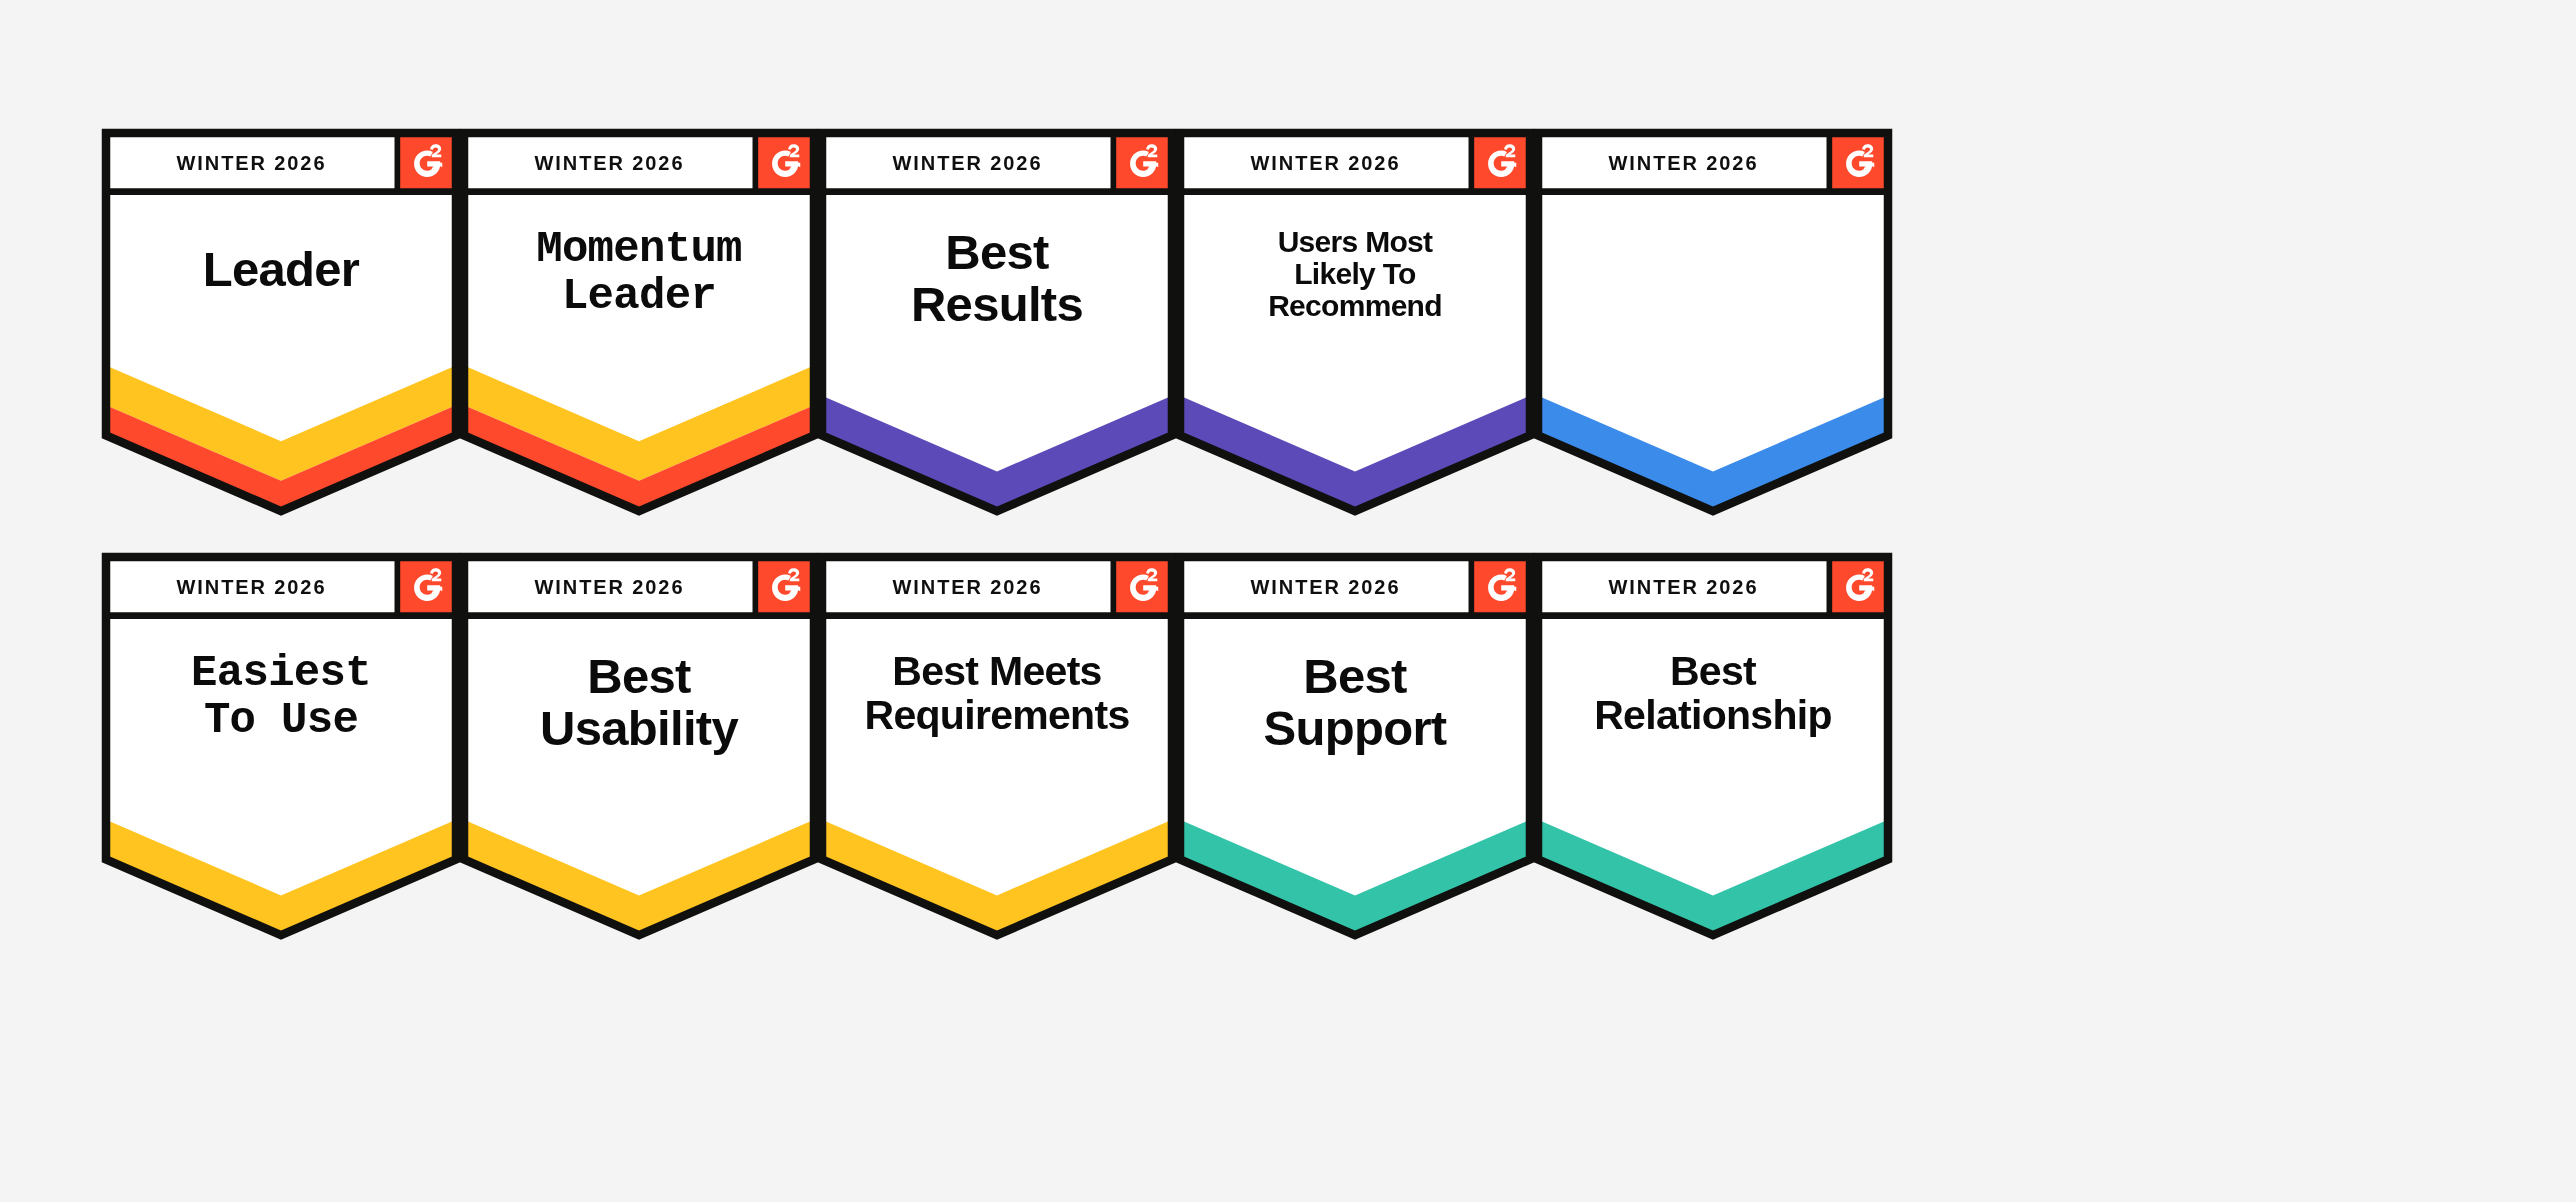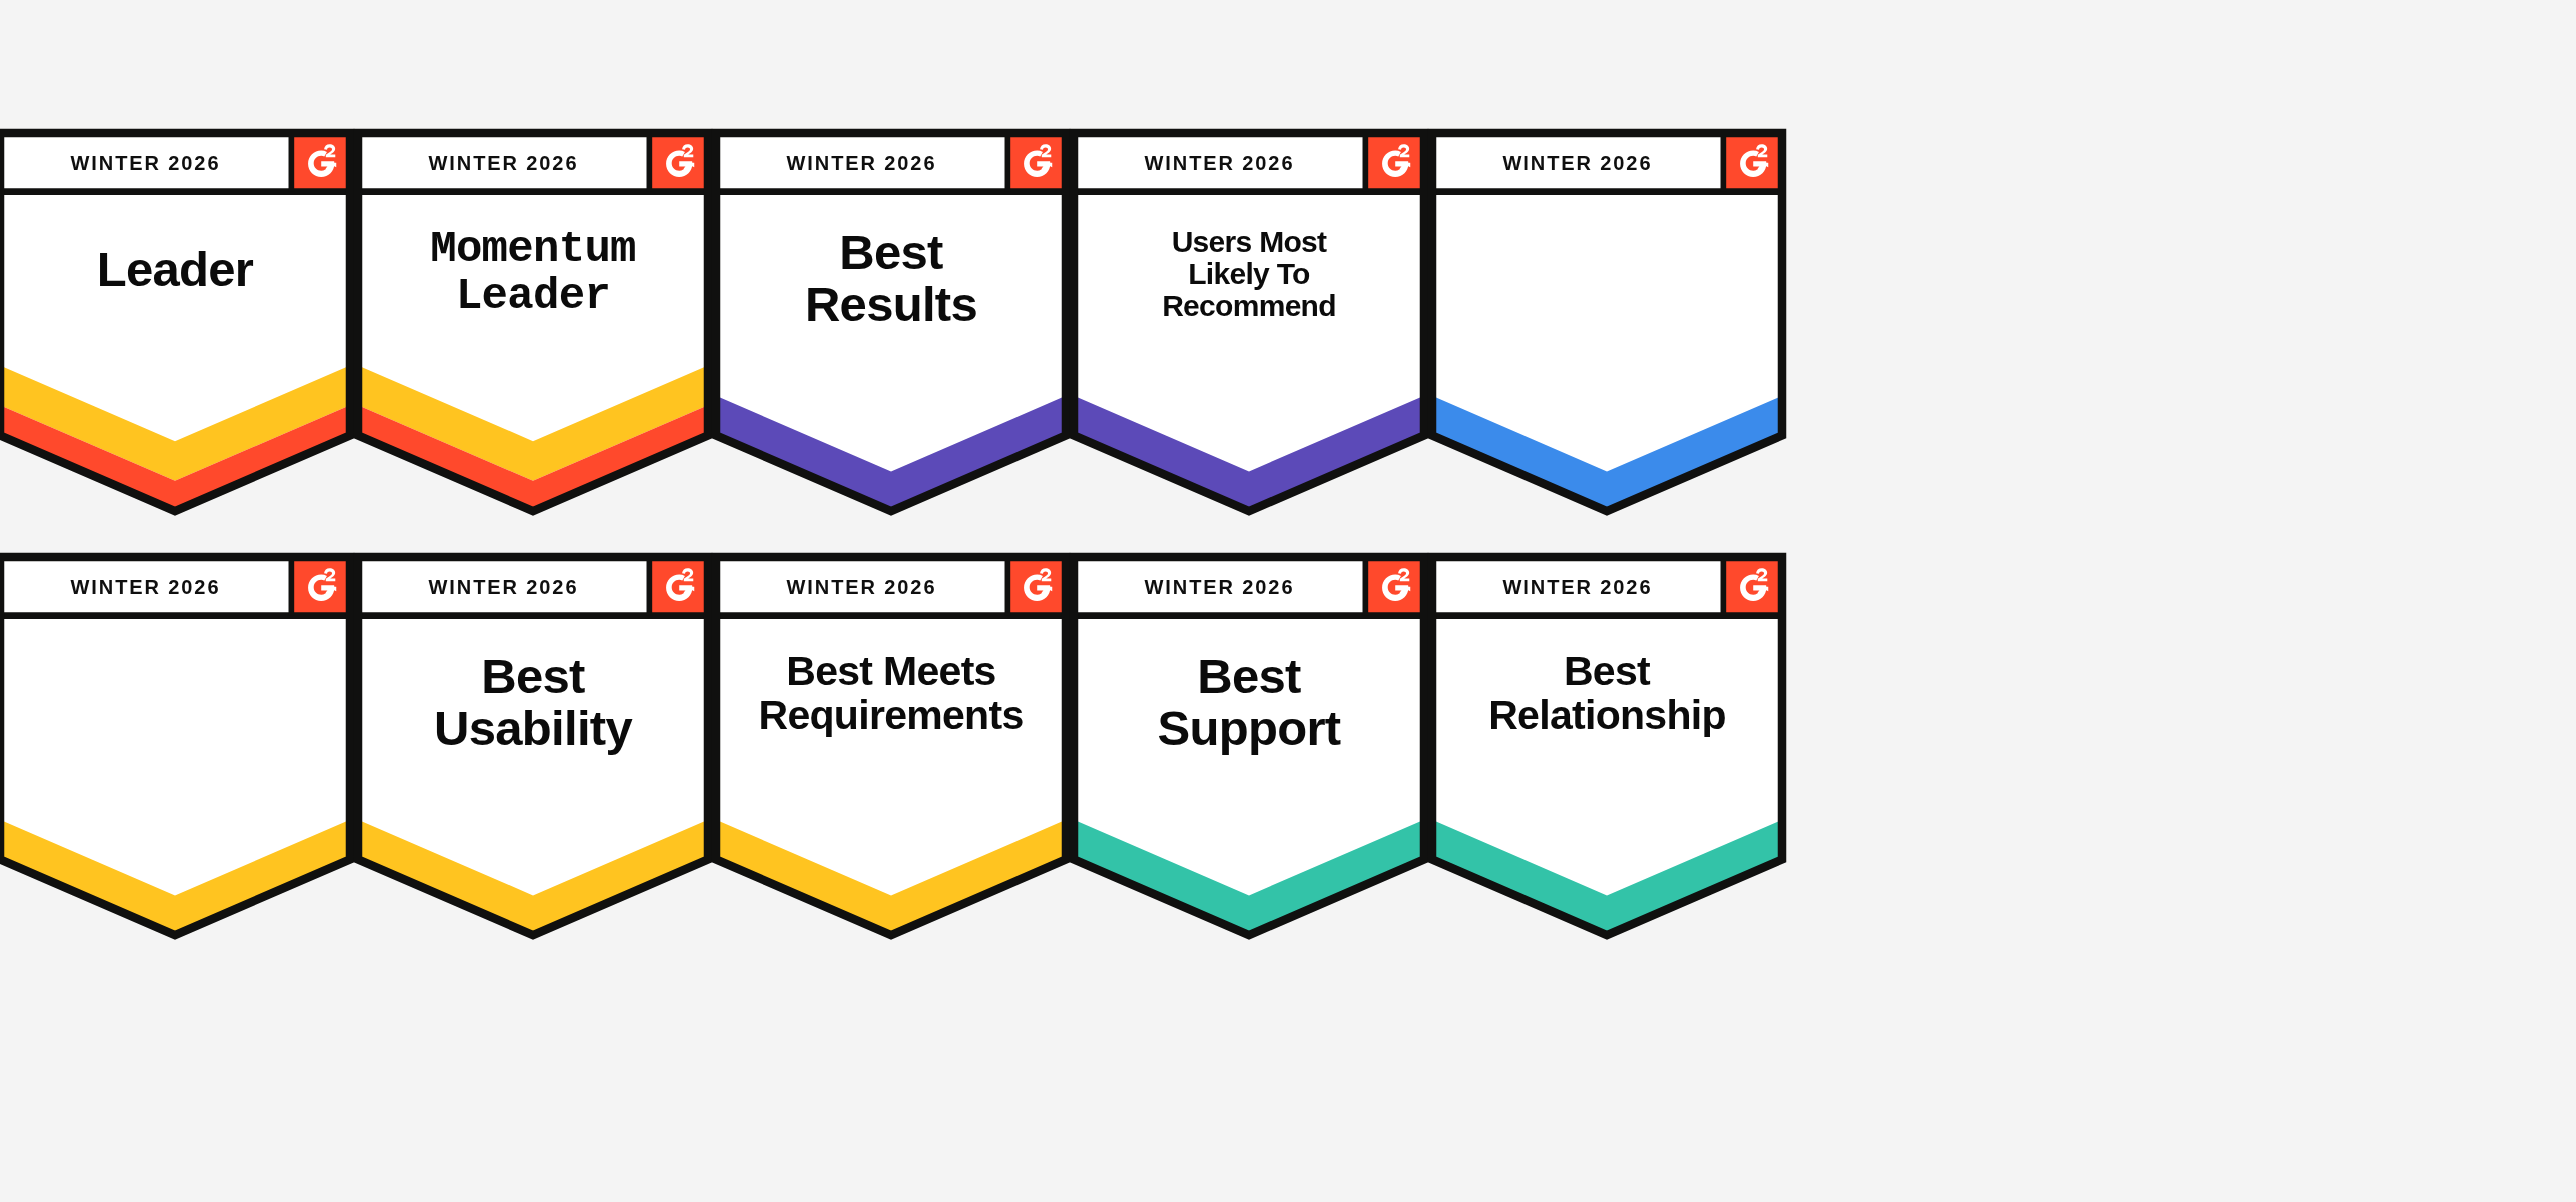--- a/index.html
+++ b/index.html
@@ -14,20 +14,21 @@
 
   #badge-grid {
     width: 2576px;
     height: 871px;
     position: relative;
     display: grid;
     grid-template-columns: repeat(5, 350px);
     grid-template-rows: repeat(2, 416px);
     column-gap: 148px;
     row-gap: 74px;
+    padding-left: 106px;
     padding-top: 133px;
     align-content: start;
     justify-content: start;
     gap: 8px;
   }
 
   
   .badge {
     position: relative;
     width: 350px;
@@ -341,20 +342,24 @@
   <svg class="g2-logo-svg" viewBox="0 0 100 100">
 
     <path fill="#ffffff" d="M70.5 5.5c7.8 0 13.2 4.3 13.2 10.6 0 4.3-2.3 7.2-7.4 10.6l-4.4 2.9h12.1v6.6H61.4v-5.9l10.6-7.2c3.1-2.1 4.2-3.6 4.2-5.8 0-2.6-2.1-4.4-5.6-4.4-3.6 0-5.9 2-6.3 5.6l-7-1.4c.8-6.8 6-11.6 13.2-11.6z"></path>
 
     <path fill="#ffffff" d="M50.5 20.5c4.9 0 9.5 1.1 13.6 3.1l-6.2 10.8c-2.3-1.1-4.8-1.7-7.4-1.7-9.9 0-17.9 8-17.9 17.9s8 17.9 17.9 17.9c7.1 0 13.2-4.1 16.2-10.1H50.5V45.6h30.7c.4 1.9.6 3.9.6 6 0 17.5-14.2 31.7-31.3 31.7S19.2 69.1 19.2 51.6 33.4 20.5 50.5 20.5z"></path>
 
     <path fill="#ffffff" d="M67.5 49.5h18.8v10.9l-7.1-3.6-9.6 13.3-8.6-6.3 9.1-12.6-2.6-1.7z"></path>
   </svg>
        </div>
      </div>
+     <div class="award-wrap pos-high">
+       <div class="award-title sz-lg">Easiest
+To Use</div>
+     </div>
     </div>
     <div class="badge">
   <svg class="badge-svg" viewBox="0 0 370 420" preserveAspectRatio="none">
 
     <path d="M0,0 H370 V320 L185,400 L0,320 Z" fill="#ffffff"></path>
 
     <g>
       <path d="M0,278 L185,358 L370,278 L370,320 L185,400 L0,320 Z" fill="#FFC420"></path>
         </g>
 

